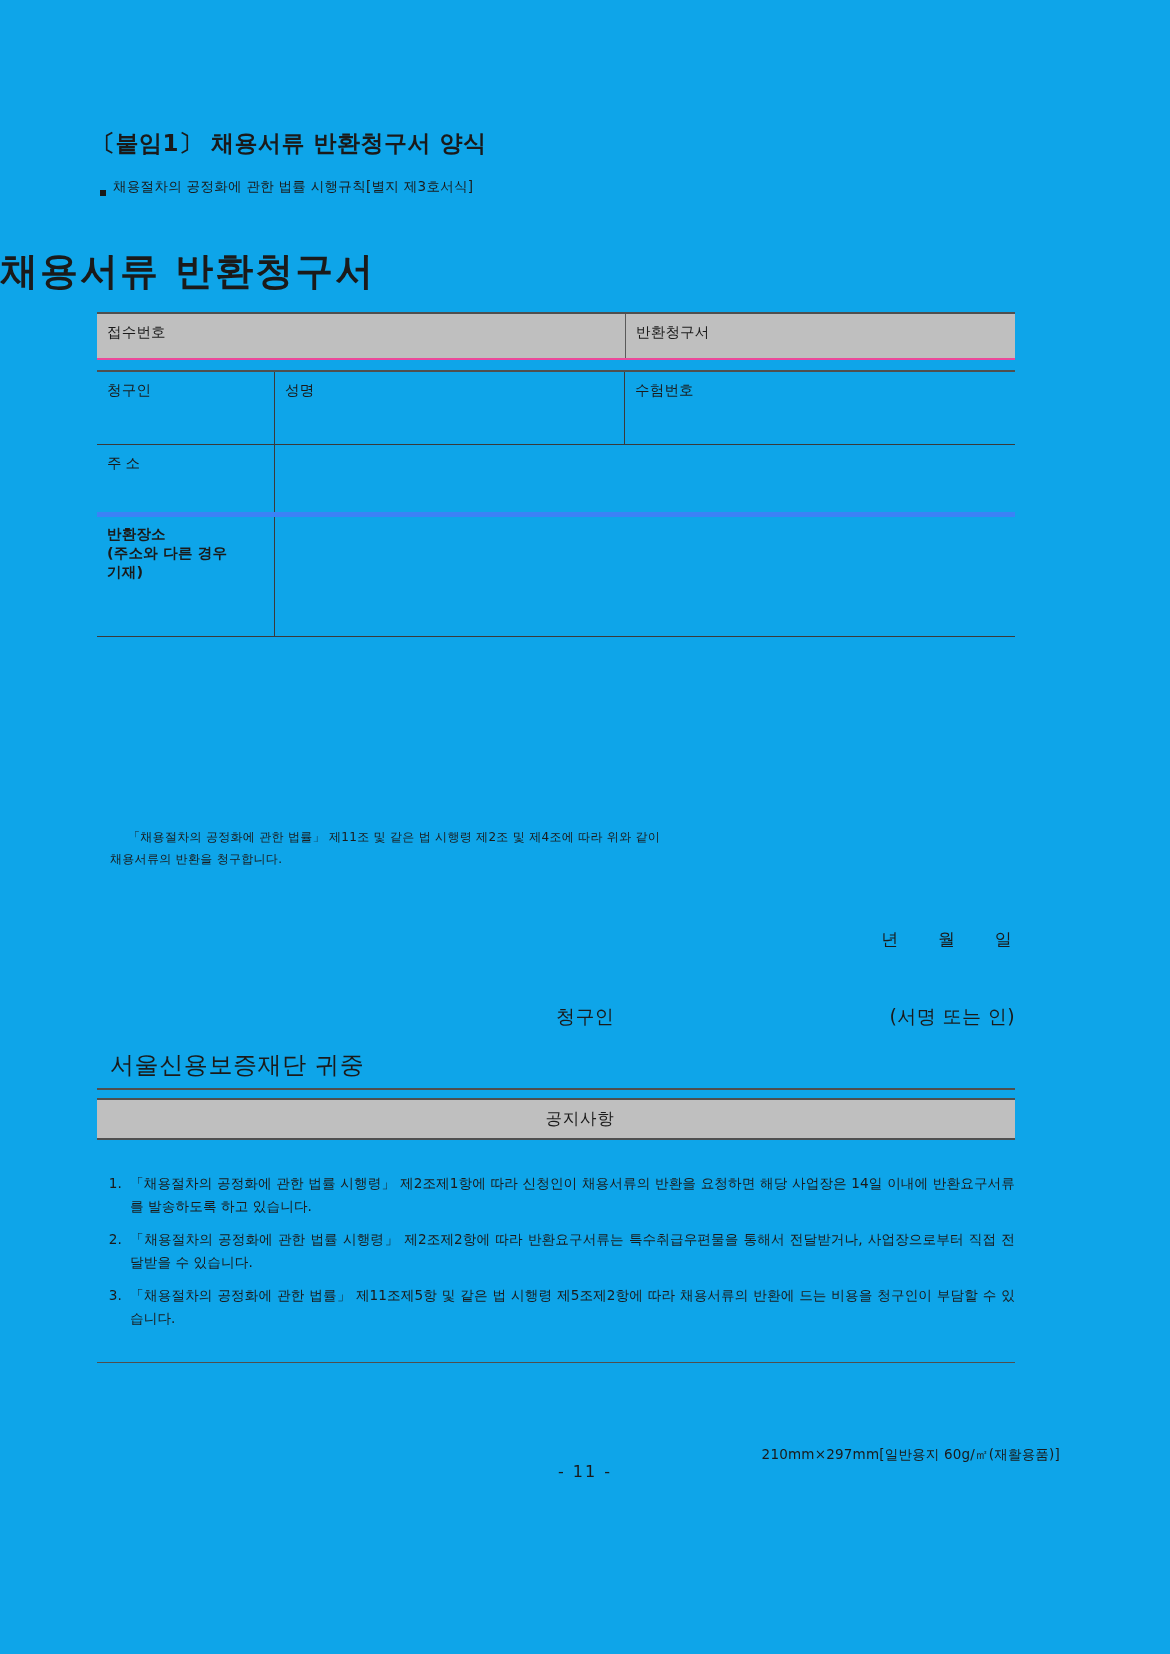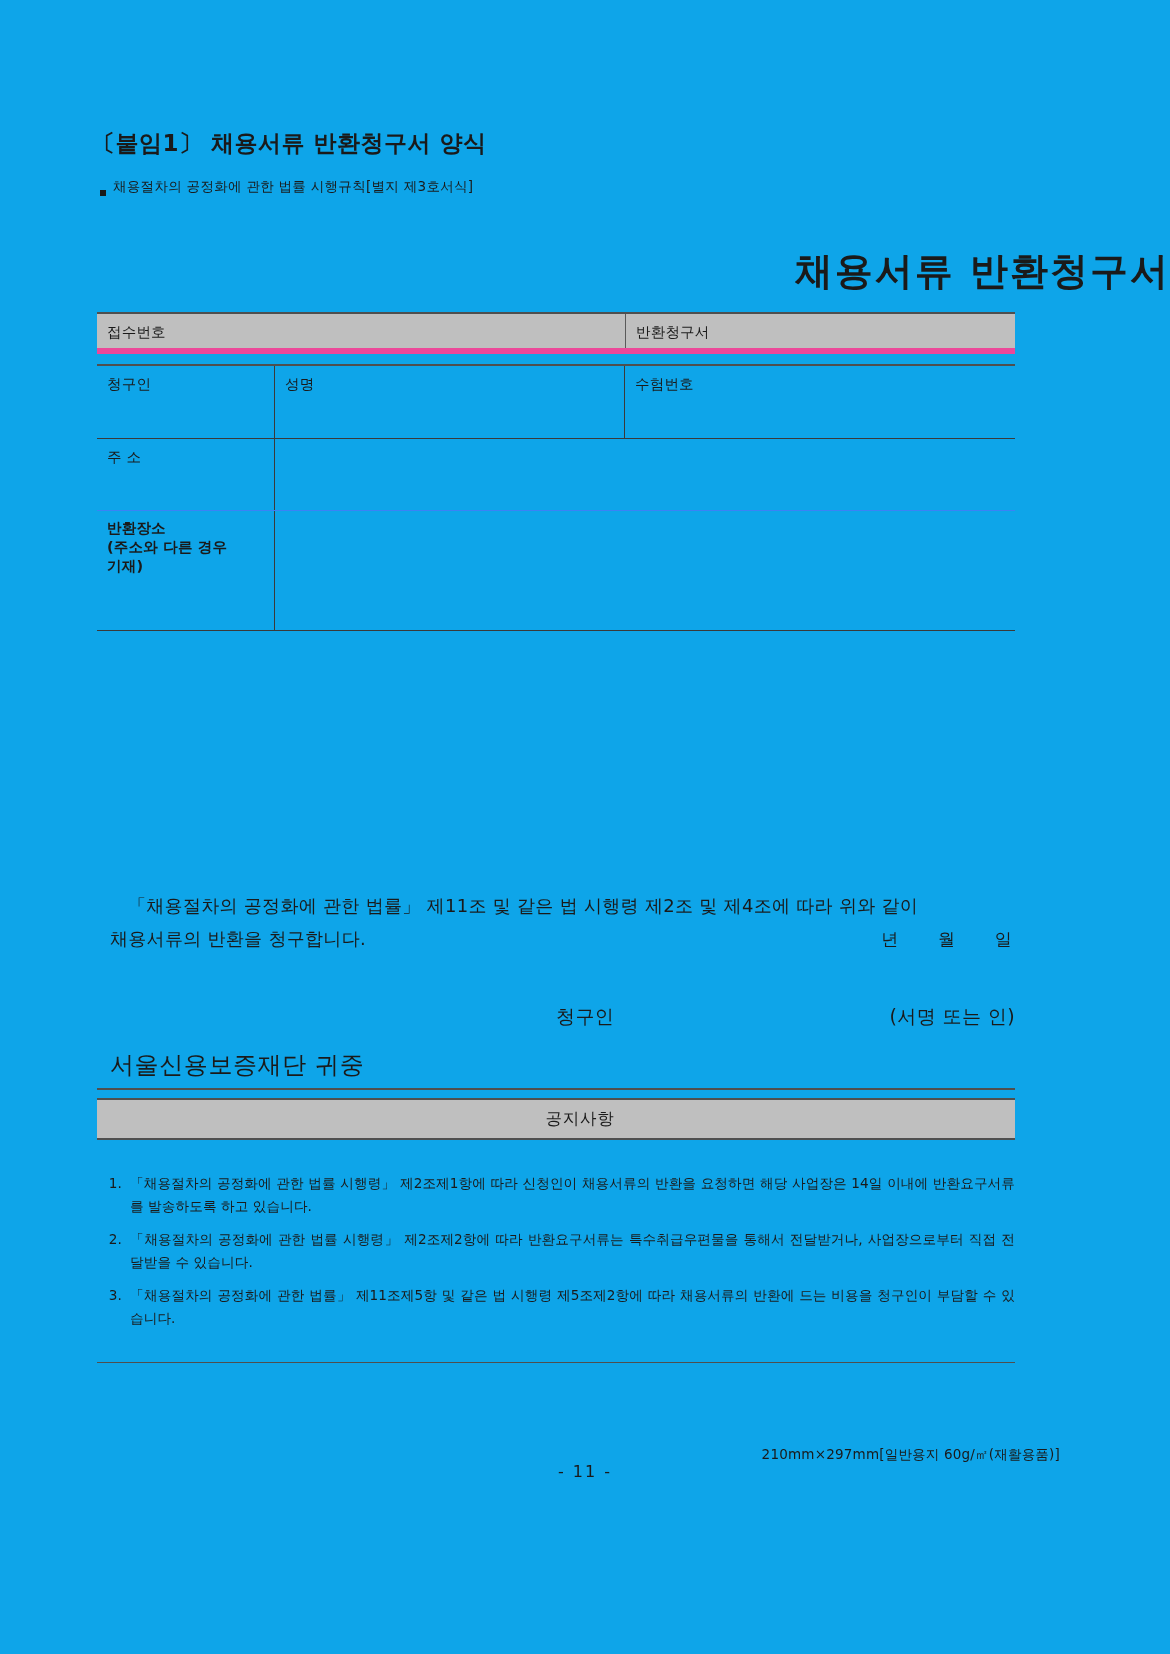--- a/index.html
+++ b/index.html
@@ -51,21 +51,21 @@
     background: #1a1a1a;
     flex: none;
   }
 
   
   .doc-title {
     position: absolute;
     left: 0;
     right: 0;
     top: 246px;
-    text-align: right;
+    text-align: left;
     font-size: 38px;
     font-weight: bold;
     letter-spacing: 2px;
   }
 
   
   .form-table {
     position: absolute;
     left: 97px;
     top: 312px;
@@ -84,41 +84,42 @@
     letter-spacing: 0.2px;
   }
   .label-col { width: 178px; flex: none; }
   .mid-col   { width: 350px; flex: none; }
   .wide-col  { flex: 1 1 auto; }
 
   
   .row-receipt {
     background: #bfbfbf;
     border-top: 2px solid #4f4f4f;
-    border-bottom: 6px solid #ec4899;
-    height: 42px;
+    border-bottom: 2px solid #ec4899;
+    height: 48px;
   }
   .row-receipt .cell-no  { width: 528px; flex: none; }
   .row-receipt .cell-date{ flex: 1 1 auto; border-left: 1px solid #5a5a5a; }
 
   .spacer-8 { height: 10px; }
 
   
   .row-applicant {
     border-top: 2px solid #4f4f4f;
     border-bottom: 1px solid #3a3a3a;
     height: 75px;
   }
   .row-applicant .label-col { border-right: 1px solid #3a3a3a; }
   .row-applicant .mid-col   { border-right: 1px solid #3a3a3a; }
 
   
   .row-address {
-    border-bottom: 1px solid #3b82f6;
+    border-bottom: 5px solid #3b82f6;
     height: 72px;
+    font-family: Liberation Serif, serif;
   }
   .row-address .label-col { border-right: 1px solid #3a3a3a; }
 
   
   .row-place {
     border-bottom: 1px solid #3a3a3a;
     height: 120px;
   }
   .row-place .label-col { border-right: 1px solid #3a3a3a; font-weight: bold; }
   .row-place .label-col .lab-lines { line-height: 1.3; }
@@ -131,22 +132,22 @@
     border-bottom: 1px solid #3a3a3a;
     height: 184px;
   }
   .row-docs .label-col { border-right: 1px solid #3a3a3a; }
 
   
   .statement {
     position: absolute;
     left: 110px;
     width: 905px;
-    top: 889px;
-    font-size: 18px;
+    top: 826px;
+    font-size: 12px;
     line-height: 1.85;
     letter-spacing: 0.3px;
     text-align: justify;
   }
   .statement .ln1 { text-indent: 18px; display: block; }
   .statement .ln2 { display: block; }
 
   .date-line {
     position: absolute;
     top: 928px;

